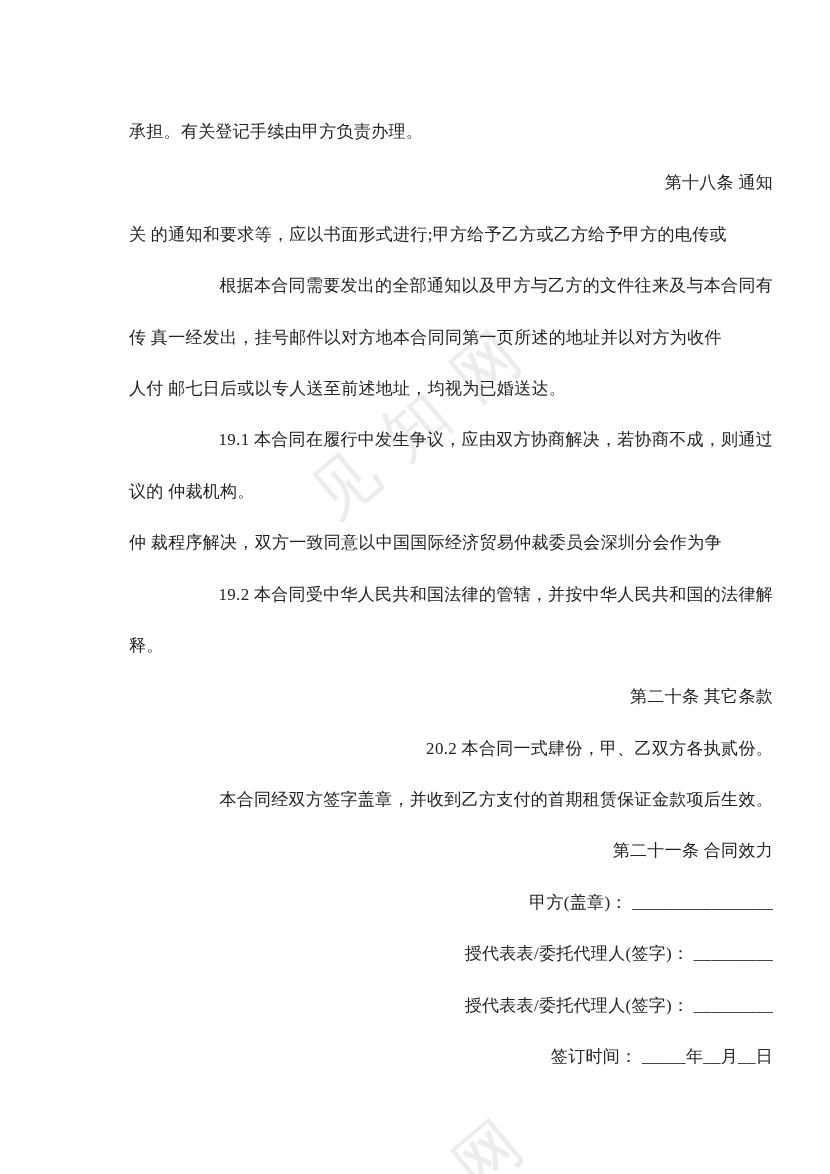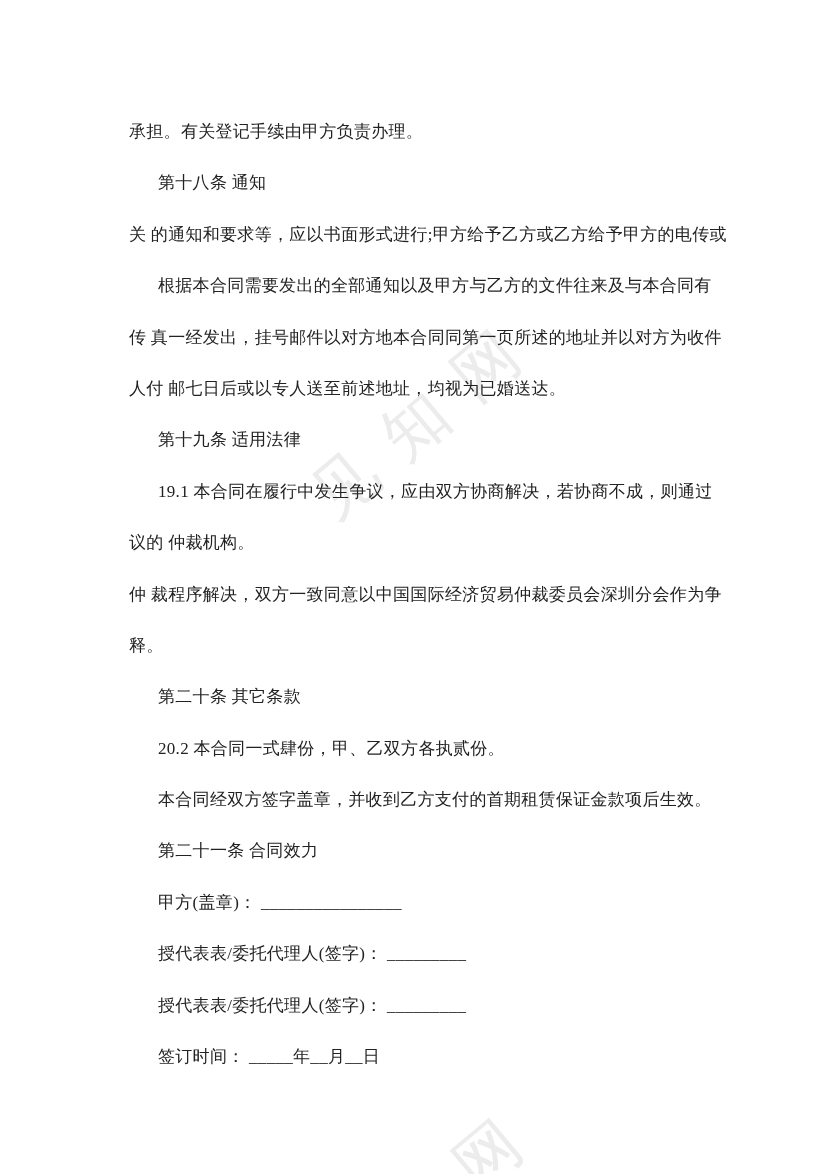--- a/index.html
+++ b/index.html
@@ -26,41 +26,41 @@
   .wm-bottom{left:293px;top:1182px;}
   .content{
     position:absolute;left:121px;top:102px;width:660px;z-index:1;
   }
   .line{
     margin:8px;height:43.4px;line-height:43.4px;
     font-size:17px;
     white-space:pre;
     letter-spacing:0.3px;
   }
-  .line.ind{padding-left:29px;}
+  .line.ind{padding-left:29px;text-align:right;}
 </style>
 </head>
 <body>
 
 <div class="page">
 
   <div class="watermark wm-center">见知网</div>
   <div class="watermark wm-bottom">见知网</div>
 
   <div class="content">
     <p class="line">承担。有关登记手续由甲方负责办理。</p>
     <p class="line ind">第十八条 通知</p>
     <p class="line">关 的通知和要求等，应以书面形式进行;甲方给予乙方或乙方给予甲方的电传或</p>
     <p class="line ind">根据本合同需要发出的全部通知以及甲方与乙方的文件往来及与本合同有</p>
     <p class="line">传 真一经发出，挂号邮件以对方地本合同同第一页所述的地址并以对方为收件</p>
     <p class="line">人付 邮七日后或以专人送至前述地址，均视为已婚送达。</p>
-    <p class="line ind">第十九条 适用法律</p>
     <p class="line ind">19.1 本合同在履行中发生争议，应由双方协商解决，若协商不成，则通过</p>
     <p class="line">议的 仲裁机构。</p>
     <p class="line">仲 裁程序解决，双方一致同意以中国国际经济贸易仲裁委员会深圳分会作为争</p>
+    <p class="line ind">19.2 本合同受中华人民共和国法律的管辖，并按中华人民共和国的法律解</p>
     <p class="line">释。</p>
     <p class="line ind">第二十条 其它条款</p>
     <p class="line ind">20.2 本合同一式肆份，甲、乙双方各执贰份。</p>
     <p class="line ind">本合同经双方签字盖章，并收到乙方支付的首期租赁保证金款项后生效。</p>
     <p class="line ind">第二十一条 合同效力</p>
     <p class="line ind">甲方(盖章)： ________________</p>
     <p class="line ind">授代表表/委托代理人(签字)： _________</p>
     <p class="line ind">授代表表/委托代理人(签字)： _________</p>
     <p class="line ind">签订时间： _____年__月__日</p>
   </div>

